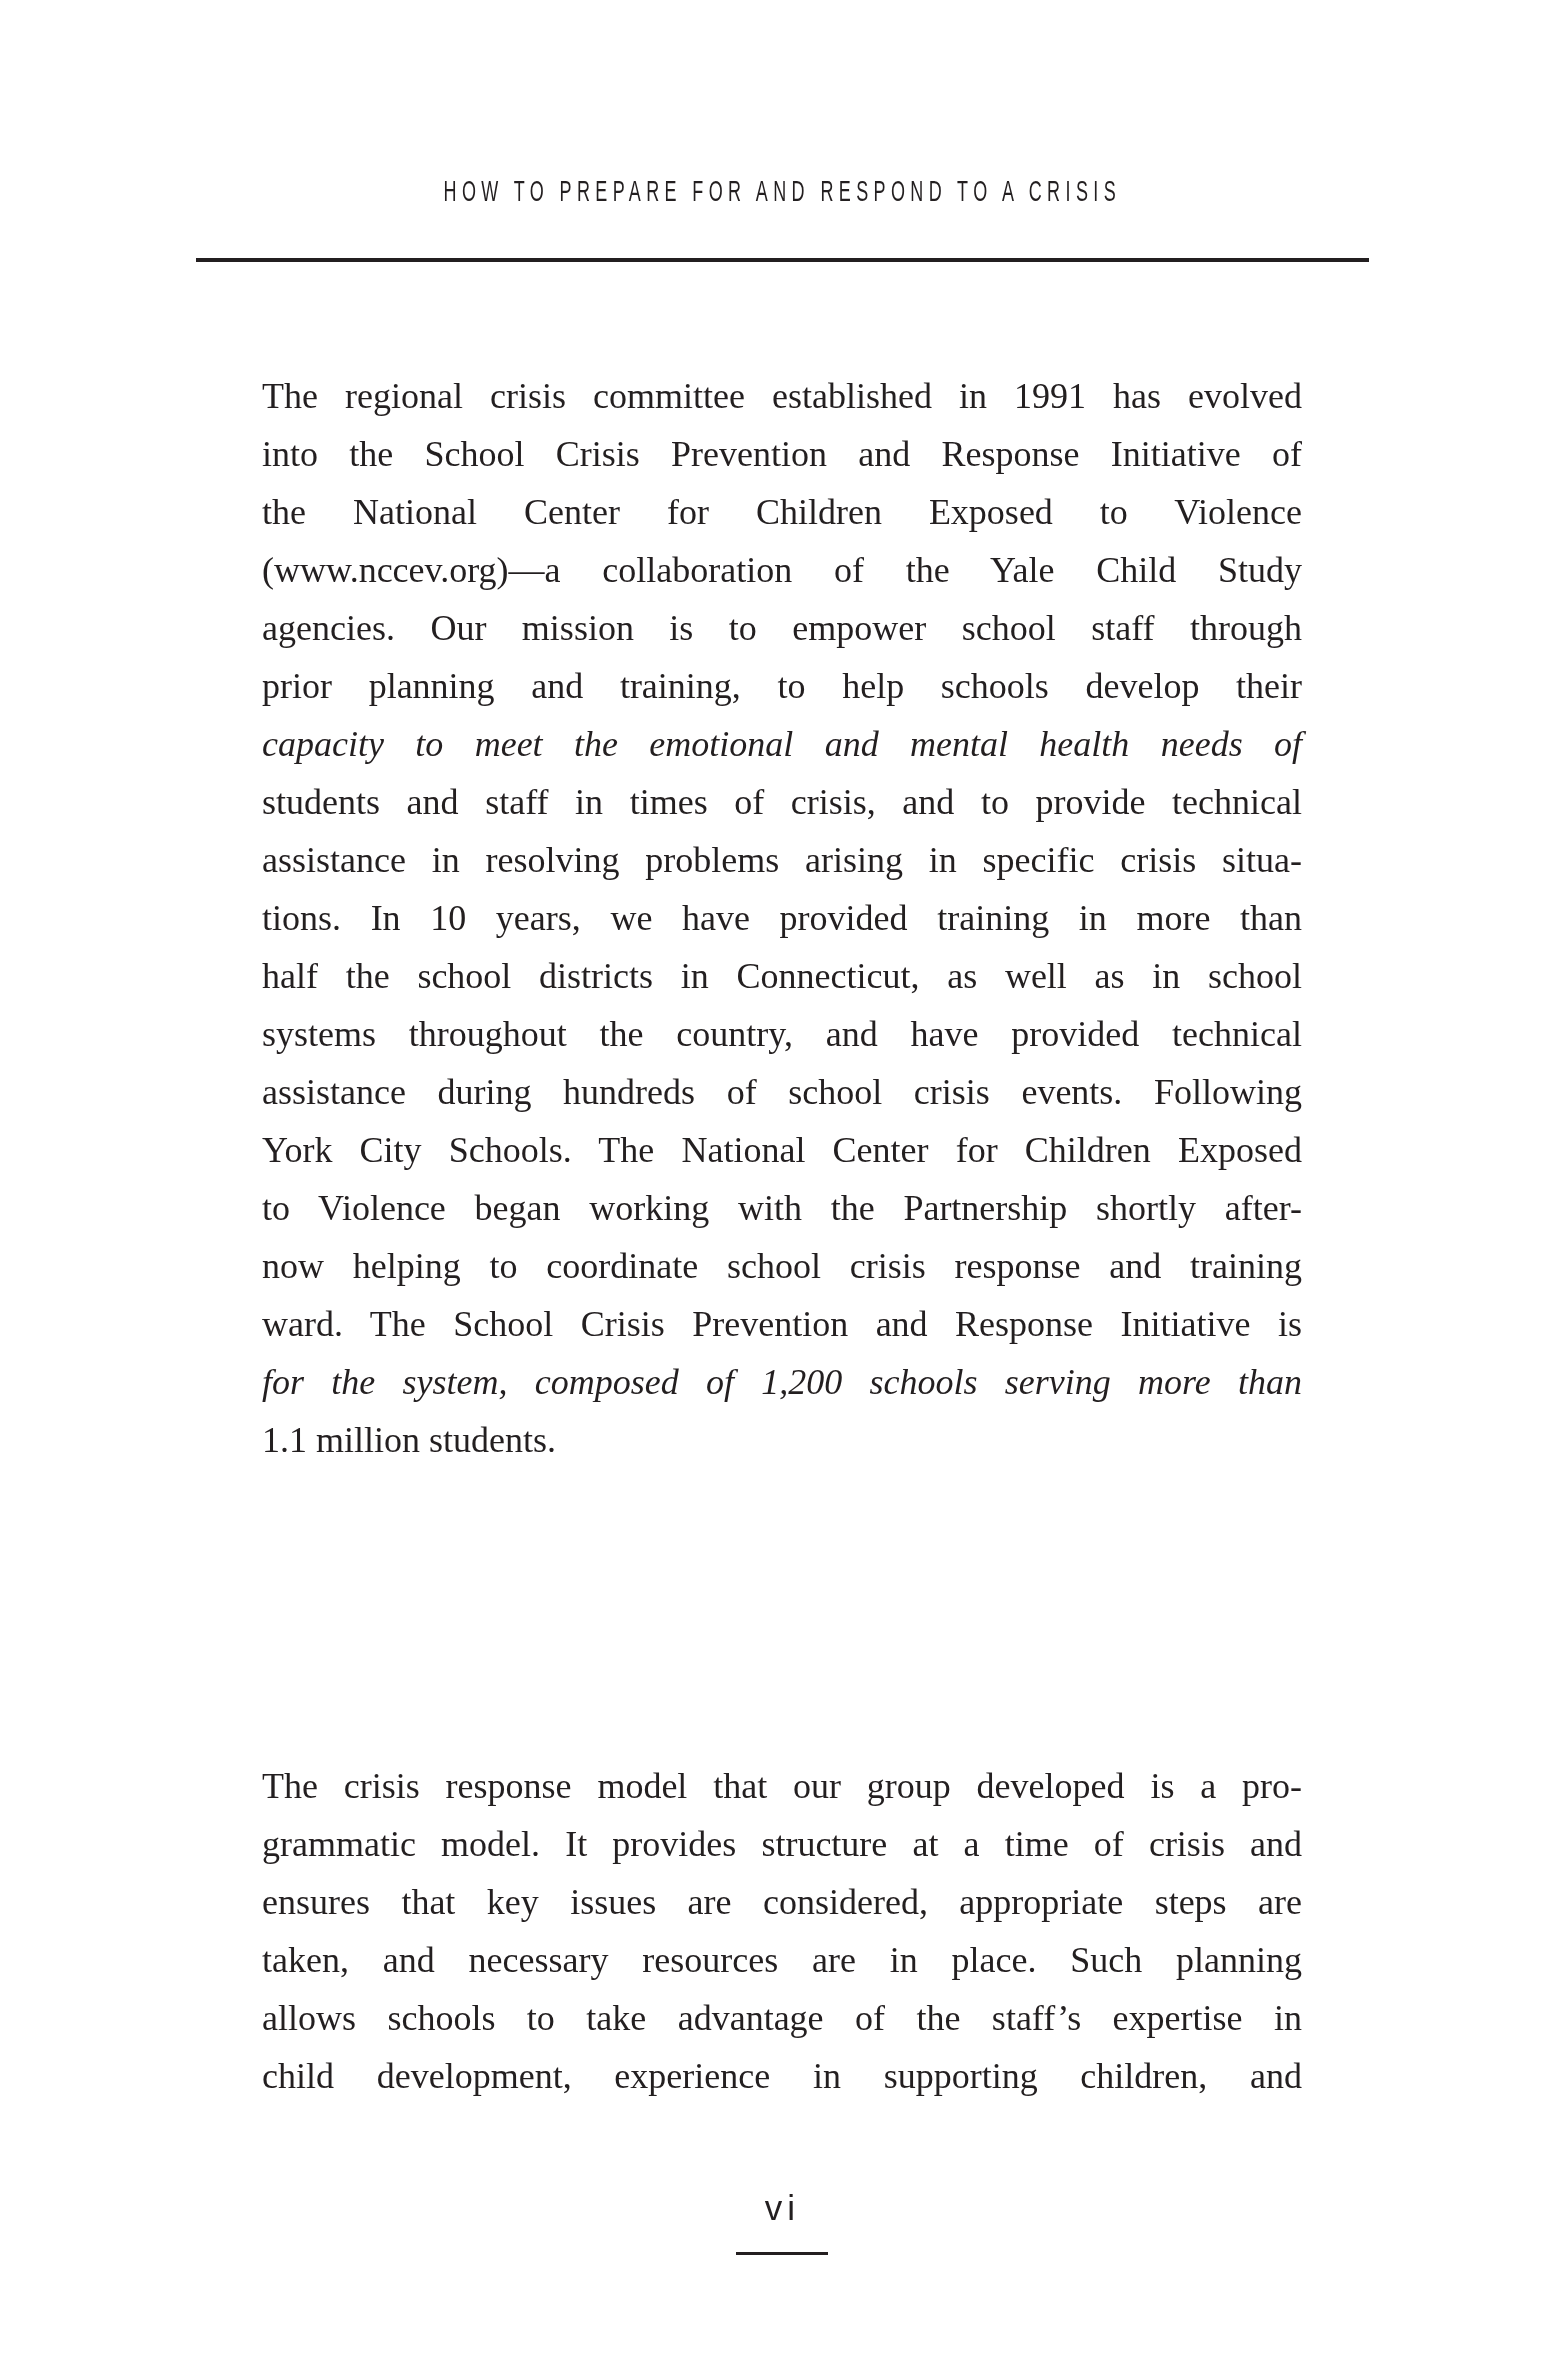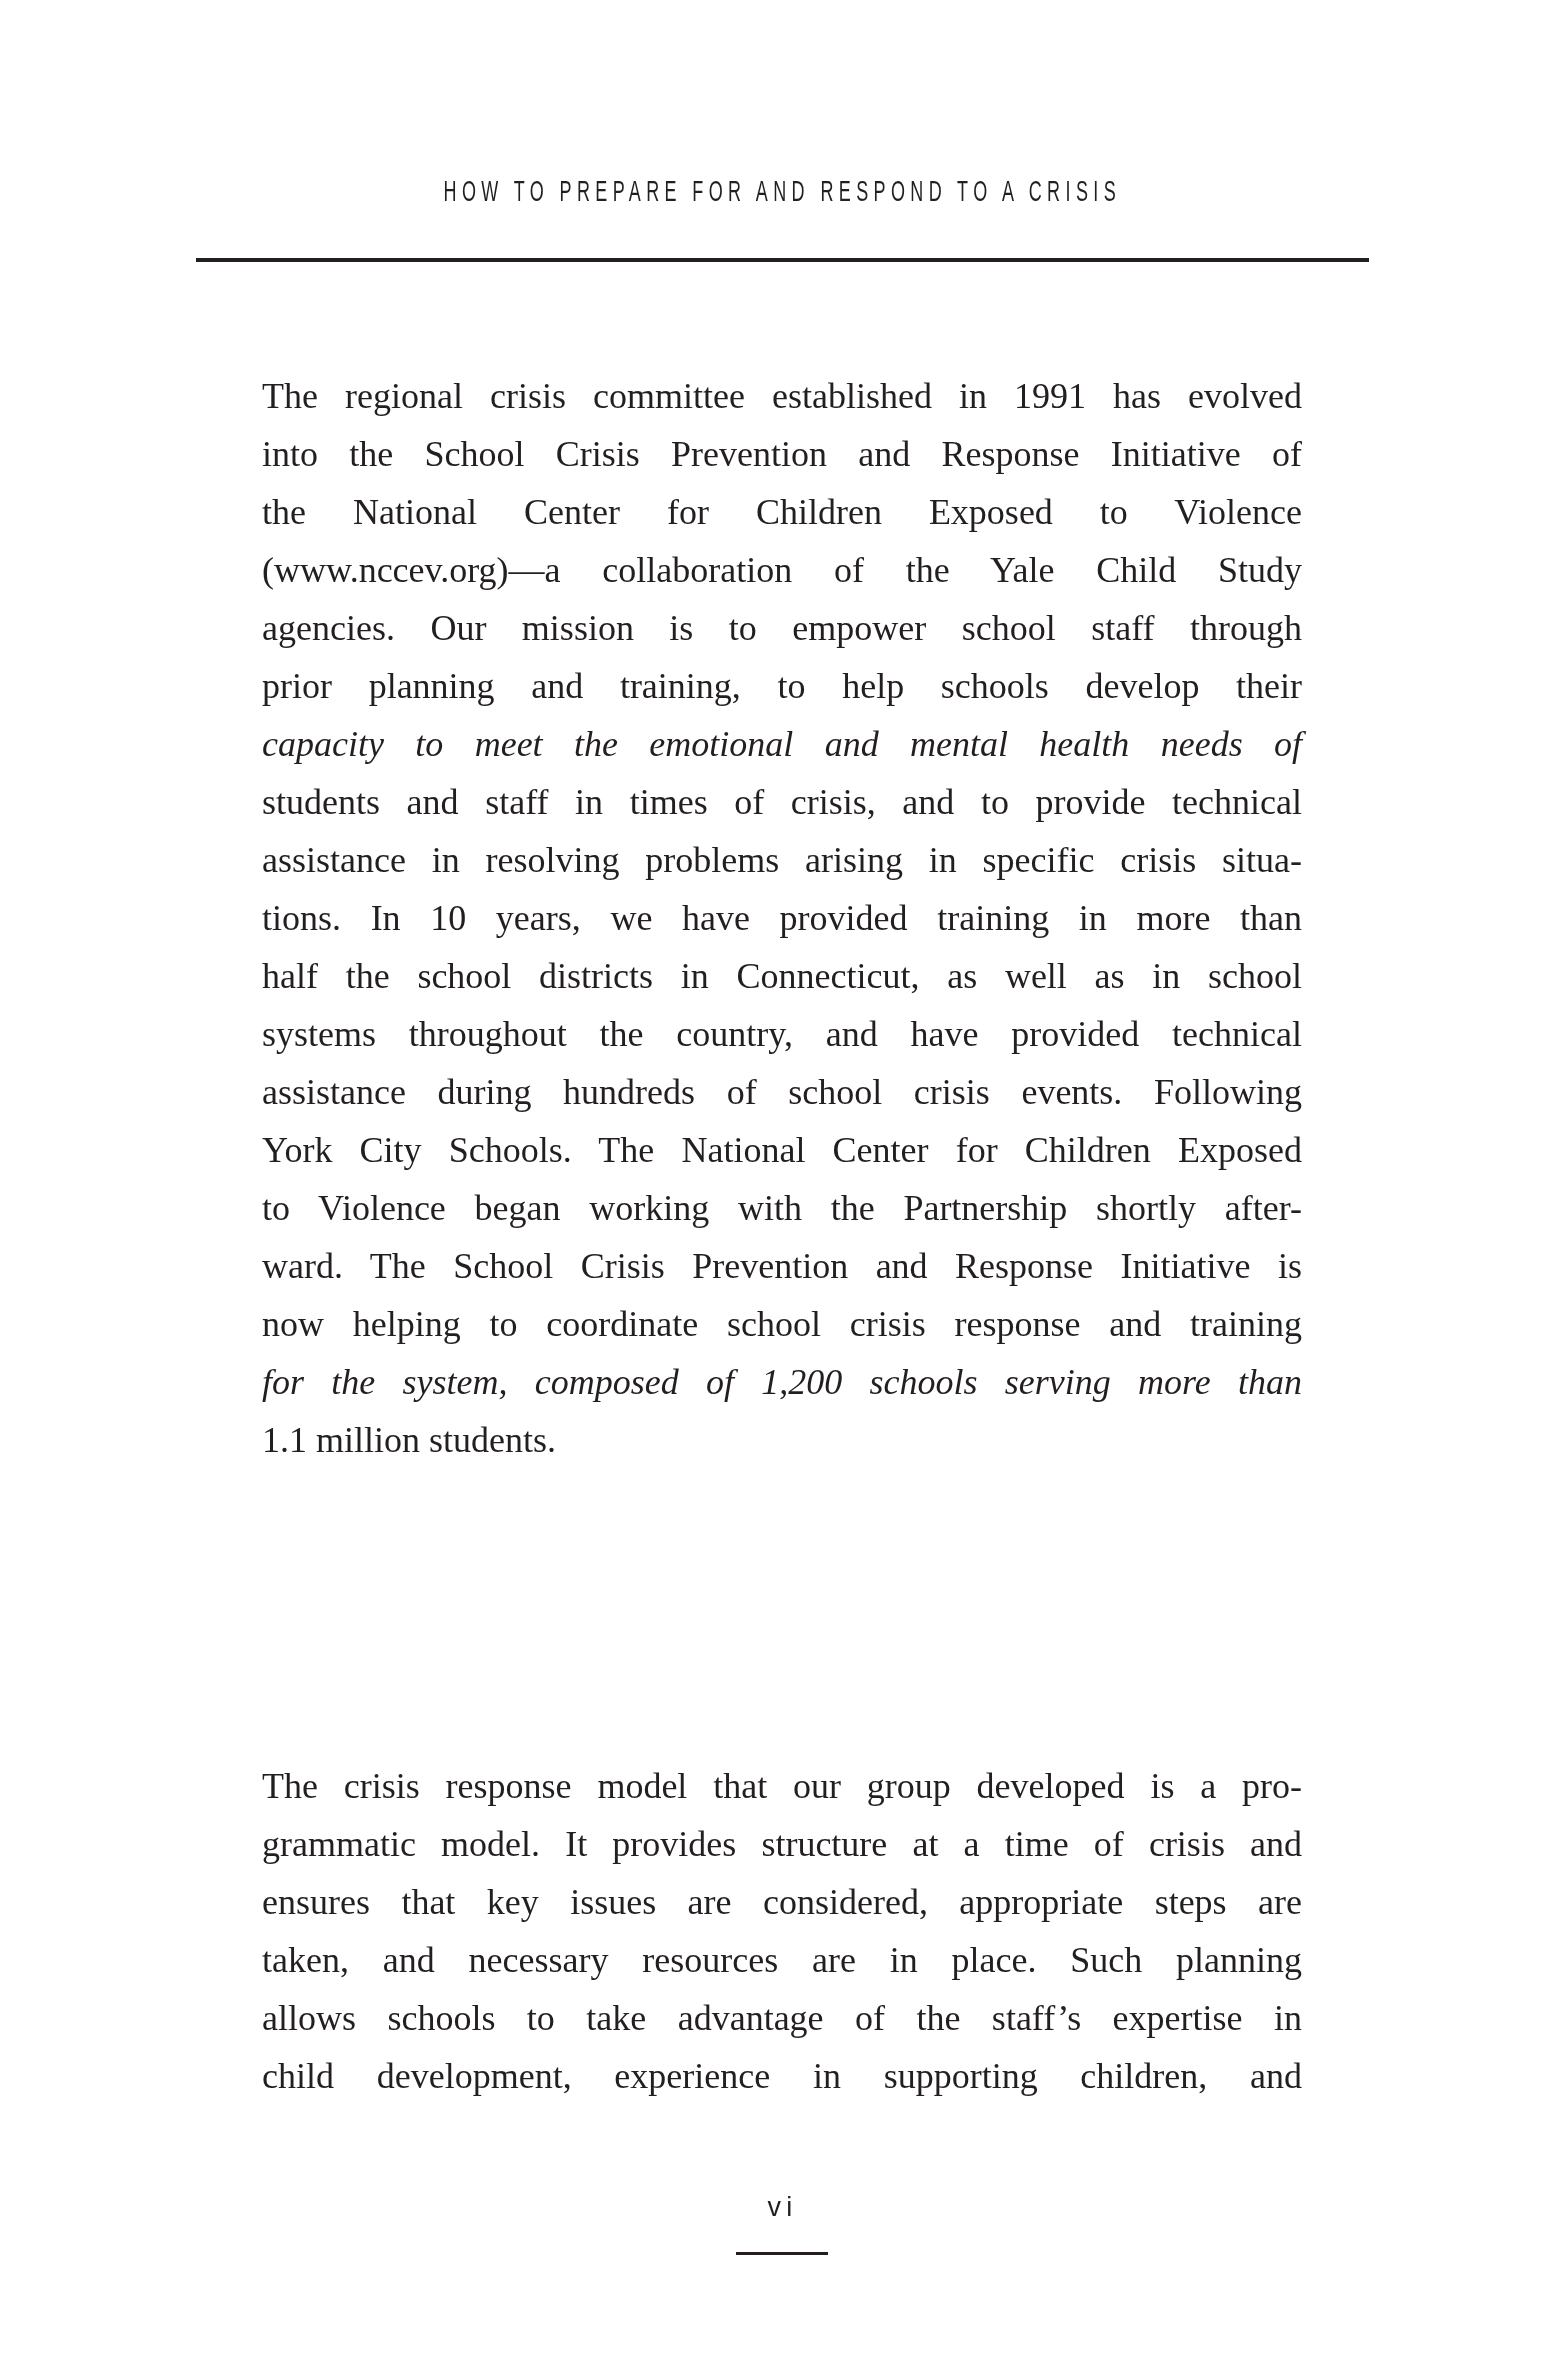--- a/index.html
+++ b/index.html
@@ -63,21 +63,21 @@
     .line.last {
       text-align-last: left;
     }
     .folio {
       position: absolute;
       left: 0;
       width: 1565px;
       top: 2190px;
       text-align: center;
       font-family: "Liberation Sans", sans-serif;
-      font-size: 27px;
+      font-size: 35px;
       line-height: 35px;
       letter-spacing: 5.2px;
       color: #231f20;
     }
     .folio-rule {
       position: absolute;
       left: 736px;
       width: 92px;
       top: 2252px;
       height: 2.6px;
@@ -100,22 +100,22 @@
     <span class="line" style="display: block; width: 1040px;">prior planning and training, to help schools develop their</span>
     <span class="line" style="display: block; width: 1040px; font-style: italic;">capacity to meet the emotional and mental health needs of</span>
     <span class="line" style="display: block; width: 1040px;">students and staff in times of crisis, and to provide technical</span>
     <span class="line" style="display: block; width: 1040px;">assistance in resolving problems arising in specific crisis situa-</span>
     <span class="line" style="display: block; width: 1040px;">tions. In 10 years, we have provided training in more than</span>
     <span class="line" style="display: block; width: 1040px;">half the school districts in Connecticut, as well as in school</span>
     <span class="line" style="display: block; width: 1040px;">systems throughout the country, and have provided technical</span>
     <span class="line" style="display: block; width: 1040px;">assistance during hundreds of school crisis events. Following</span>
     <span class="line" style="display: block; width: 1040px;">York City Schools. The National Center for Children Exposed</span>
     <span class="line" style="display: block; width: 1040px;">to Violence began working with the Partnership shortly after-</span>
+    <span class="line" style="display: block; width: 1040px;">now helping to coordinate school crisis response and training</span>
     <span class="line" style="display: block; width: 1040px;">ward. The School Crisis Prevention and Response Initiative is</span>
-    <span class="line" style="display: block; width: 1040px;">now helping to coordinate school crisis response and training</span>
     <span class="line" style="display: block; width: 1040px; font-style: italic;">for the system, composed of 1,200 schools serving more than</span>
     <span class="line last" style="display: block; width: 1040px;">1.1 million students.</span>
   </div>
 
   <div class="para" style="top:1757px;">
     <span class="line" style="display: block; width: 1040px;">The crisis response model that our group developed is a pro-</span>
     <span class="line" style="display: block; width: 1040px;">grammatic model. It provides structure at a time of crisis and</span>
     <span class="line" style="display: block; width: 1040px;">ensures that key issues are considered, appropriate steps are</span>
     <span class="line" style="display: block; width: 1040px;">taken, and necessary resources are in place. Such planning</span>
     <span class="line" style="display: block; width: 1040px;">allows schools to take advantage of the staff’s expertise in</span>

